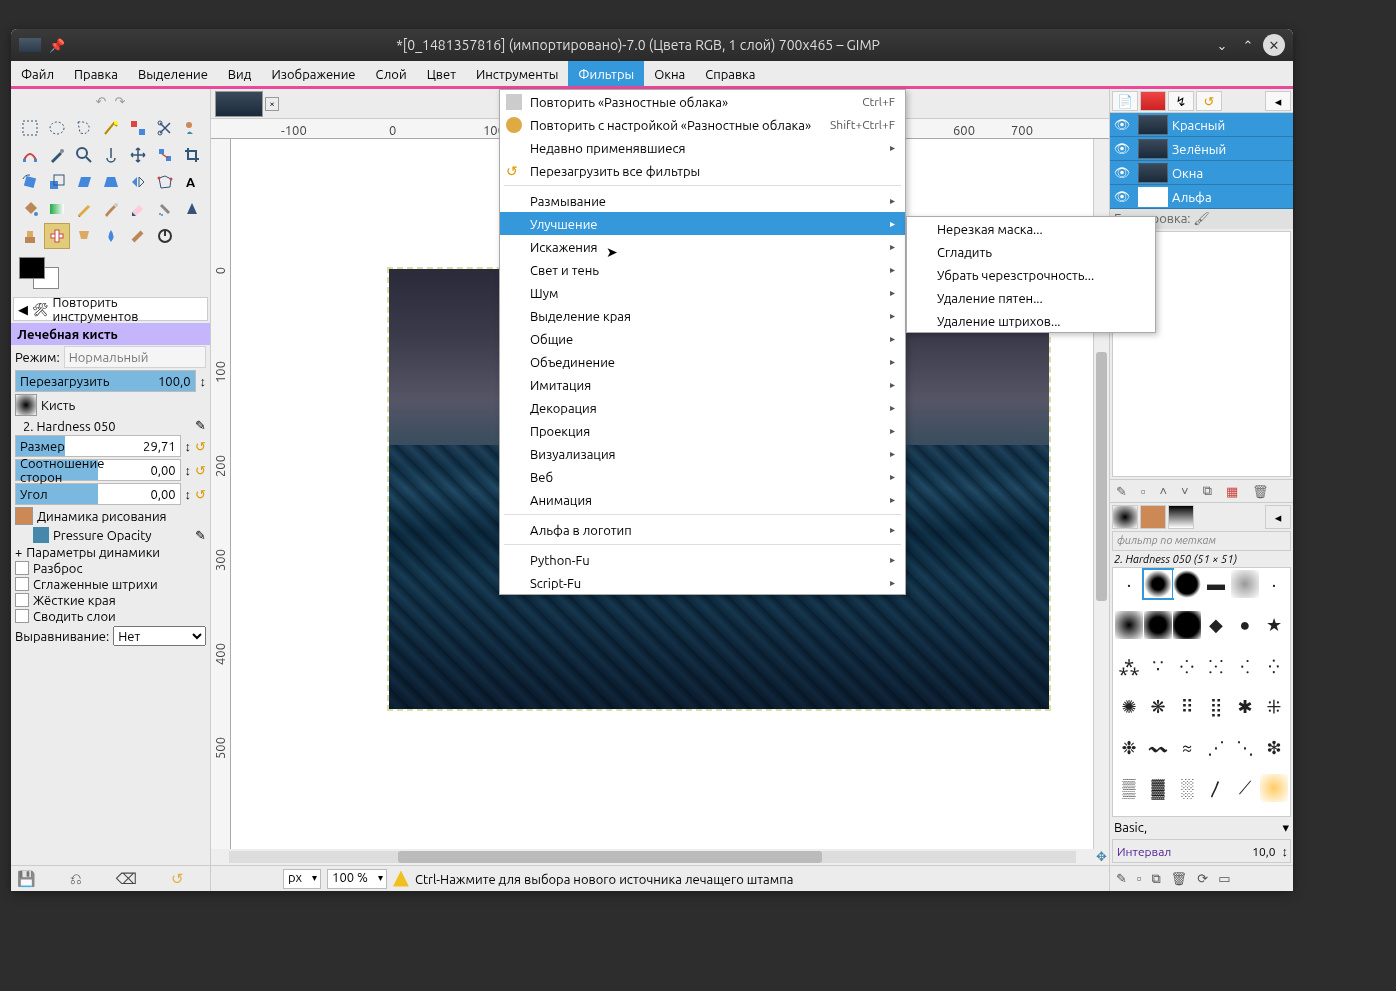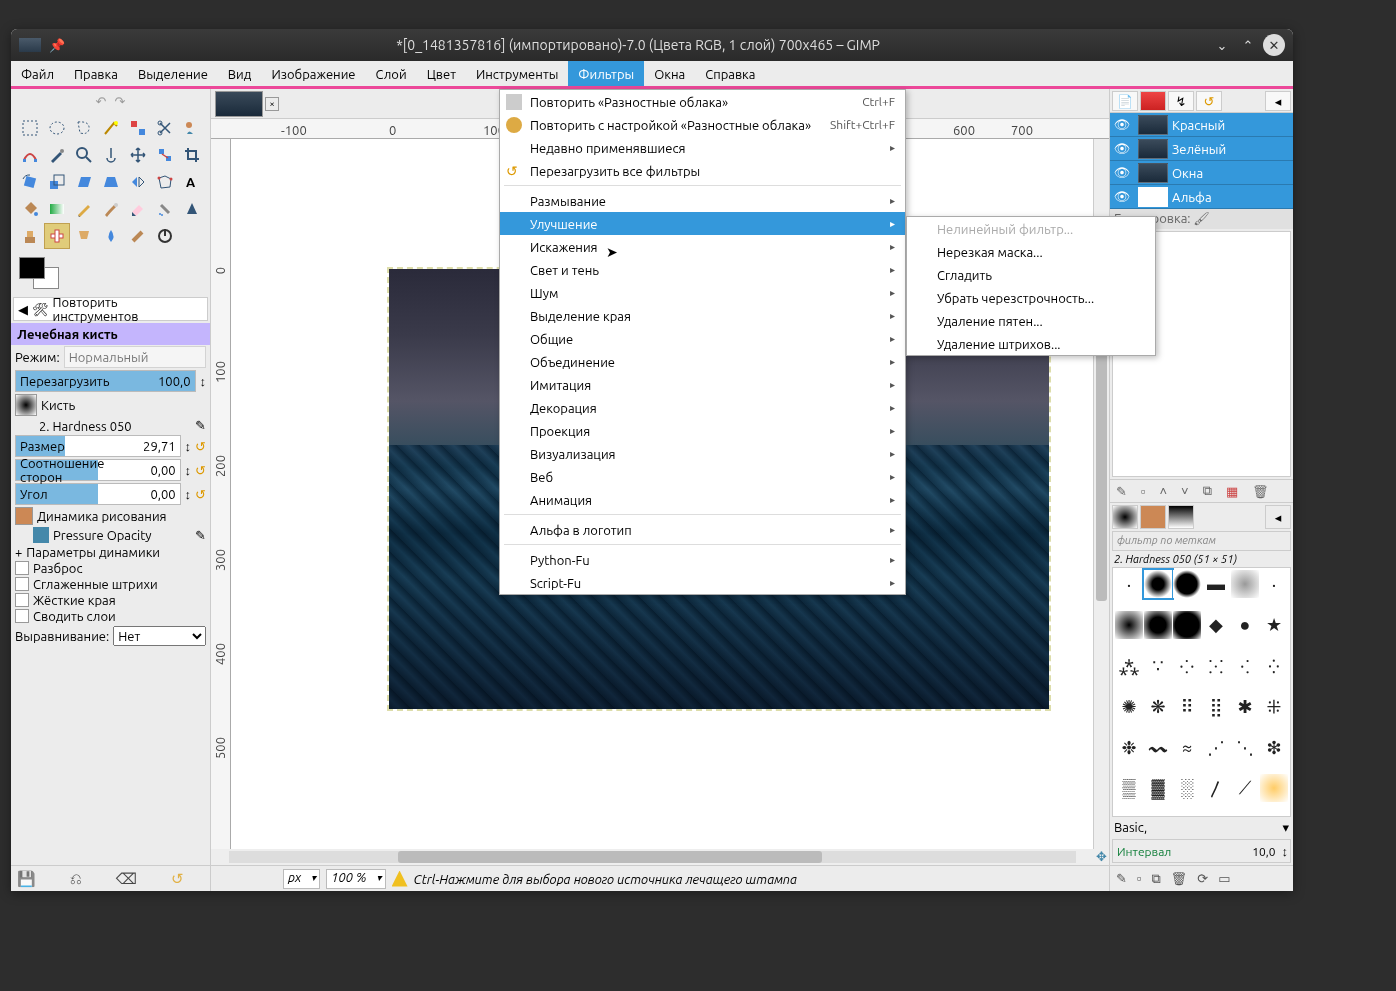--- a/index.html
+++ b/index.html
@@ -44,21 +44,21 @@
 .ruler-h { height:20px; background:#f5f5f5; border-bottom:1px solid #aaa; position:relative; font-size:10px; color:#444; overflow:hidden; }
 .ruler-h .tick { position:absolute; top:4px; }
 .canvas-wrap { flex:1; display:flex; min-height:0; }
 .ruler-v { width:20px; background:#f5f5f5; border-right:1px solid #aaa; position:relative; font-size:10px; color:#444; }
 .ruler-v .tick { position:absolute; left:2px; writing-mode:vertical-rl; transform:rotate(180deg); }
 .viewport { flex:1; background:#fff; position:relative; overflow:hidden; }
 .image { position:absolute; left:158px; top:130px; width:660px; height:440px; background:linear-gradient(#2a2a3a 0%,#3a3a4a 15%,#556 30%,#2a4a5a 45%,#3a5a6a 50%,#1a3a4a 60%,#2a4a5a 70%,#1a2a3a 100%); outline:2px dashed #dda; }
 .image::after { content:""; position:absolute; inset:40% 0 0 0; background:repeating-linear-gradient(45deg,#2a4a5a,#4a6a7a 8px,#1a3a4a 16px),repeating-linear-gradient(-45deg,#3a5a6a77,#1a2a3a77 12px); mix-blend-mode:overlay; }
 .scroll-v { width:16px; background:#eee; border-left:1px solid #ccc; position:relative; }
 .scroll-v .thumb { position:absolute; left:2px; right:2px; top:30%; height:35%; background:#bbb; border-radius:3px; }
-.status { height:26px; background:#ececec; border-top:1px solid #ccc; display:flex; align-items:center; gap:6px; padding:0 6px; font-size:12px;font-style:italic; }
+.status { height:26px; background:#ececec; border-top:1px solid #ccc; display:flex; align-items:center; gap:6px; padding:0 6px; font-size:12px; }
 .status .combo { height:20px; border:1px solid #bbb; padding:0 18px 0 4px; background:#fff; position:relative; }
 .status .combo::after { content:"▾"; position:absolute; right:3px; top:2px; font-size:10px; }
 .status .warn-ico { width:16px; height:16px; background:#f0c020; clip-path:polygon(50% 0,100% 100%,0 100%); }
 .right-dock { width:184px; background:#ececec; border-left:1px solid #ccc; display:flex; flex-direction:column; }
 .dock-tabs { height:24px; display:flex; gap:2px; padding:2px; border-bottom:1px solid #ccc; }
 .dock-tabs .dt { width:26px; height:20px; background:#f8f8f8; border:1px solid #ccc; display:flex; align-items:center; justify-content:center; }
 .dock-tabs .dt:nth-child(2){ background:linear-gradient(#e44,#c22); }
 .channels { display:flex; flex-direction:column; }
 .chan-row { height:24px; display:flex; align-items:center; background:#3498db; color:#fff; border-bottom:1px solid #2a7ab0; font-size:12px; }
 .chan-row .eye { width:24px; text-align:center; }
@@ -69,21 +69,21 @@
 .chan-actions { height:24px; display:flex; gap:14px; padding:0 6px; align-items:center; border-top:1px solid #ccc; border-bottom:1px solid #ccc; color:#666; }
 .brush-tabs { height:28px; display:flex; gap:2px; padding:2px; }
 .brush-tabs .bt { width:26px; height:24px; border:1px solid #ccc; display:flex; align-items:center; justify-content:center; }
 .brush-filter { height:20px; font-size:11px; font-style:italic; color:#888; padding:2px 4px; border:1px solid #ccc; margin:0 2px; }
 .brush-name { font-size:11px; font-style:italic; padding:2px 4px; }
 .brush-grid { flex:1; display:grid; grid-template-columns:repeat(6,1fr); gap:1px; padding:2px; overflow-y:auto; background:#fff; border:1px solid #ccc; margin:0 2px; min-height:0; }
 .brush { aspect-ratio:1; background:#fff; display:flex; align-items:center; justify-content:center; font-size:18px; color:#222; overflow:hidden; }
 .brush.sel { outline:2px solid #3498db; }
 .brush-misc { height:20px; display:flex; align-items:center; padding:0 4px; font-size:12px; }
 .interval { height:24px; display:flex; align-items:center; border:1px solid #ccc; margin:2px; }
-.interval .label { flex:1; padding:0 4px; font-size:12px; color:#15803d; }
+.interval .label { flex:1; padding:0 4px; font-size:12px; color:#4c1d95; }
 .interval .val { padding:0 4px; font-size:12px; }
 .r-actions { height:26px; border-top:1px solid #ccc; display:flex; align-items:center; gap:10px; padding:0 6px; color:#555; }
 
 
 .menu { position:absolute; background:#fff; border:1px solid #aaa; box-shadow:2px 2px 6px rgba(0,0,0,.25); z-index:100; }
 .menu1 { top:89px; left:499px; width:407px; }
 .menu2 { top:216px; left:906px; width:250px; }
 .menu .mi { height:23px; display:flex; align-items:center; padding:0 10px 0 30px; position:relative; }
 .menu .mi.hl { background:#3498db; color:#fff; }
 .menu .mi .ico { position:absolute; left:6px; width:16px; height:16px; }
@@ -353,21 +353,21 @@
             <div class="fill" style="width:100%"></div>
             <span class="label">Перезагрузить</span>
             <span class="val">100,0</span>
           </div>
           <span>↕</span>
         </div>
       <div class="opt-row">
           <span style="width:22px;height:22px;background:radial-gradient(#000,#fff);border:1px solid #999"></span>
           <span>Кисть</span>
         </div>
-      <div class="opt-row" style="padding-left:28px">
+      <div class="opt-row" style="padding-left:12px">
           <span style="flex:1">2. Hardness 050</span>
           <span>✎</span>
         </div>
       <div class="opt-row">
           <div class="slider">
             <div class="fill" style="width:30%"></div>
             <span class="label">Размер</span>
             <span class="val">29,71</span>
           </div>
           <span>↕</span>
@@ -675,23 +675,20 @@
       <span>Python-Fu</span>
       <span class="arrow">▸</span>
     </div>
   <div class="mi">
       <span>Script-Fu</span>
       <span class="arrow">▸</span>
     </div>
 </div>
 
 <div class="menu menu2">
-  <div class="mi disabled">
-      <span>Нелинейный фильтр...</span>
-    </div>
   <div class="mi">
       <span>Нерезкая маска...</span>
     </div>
   <div class="mi">
       <span>Сгладить</span>
     </div>
   <div class="mi">
       <span>Убрать черезстрочность...</span>
     </div>
   <div class="mi">

